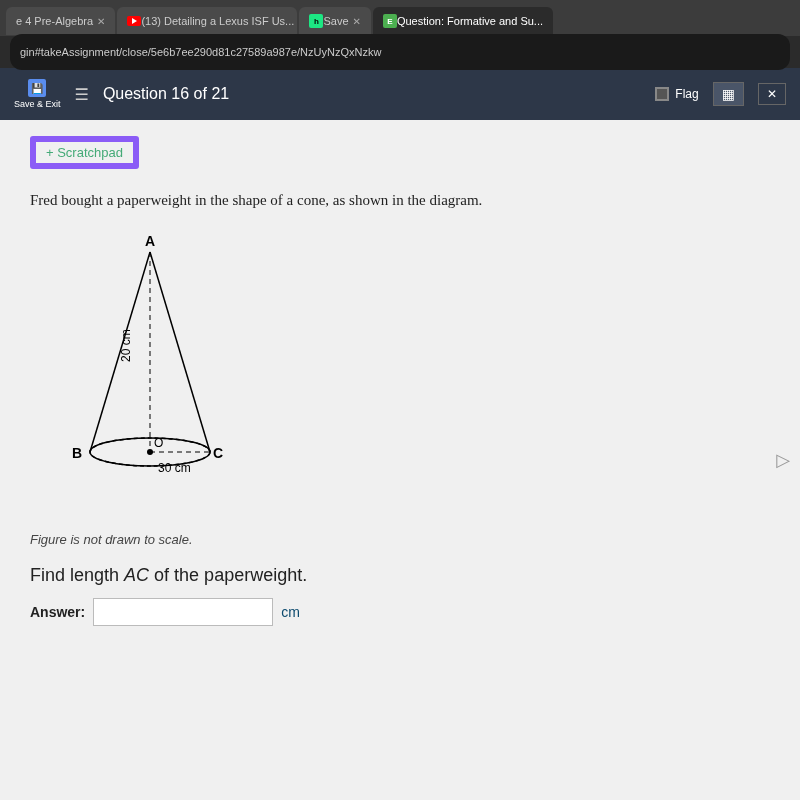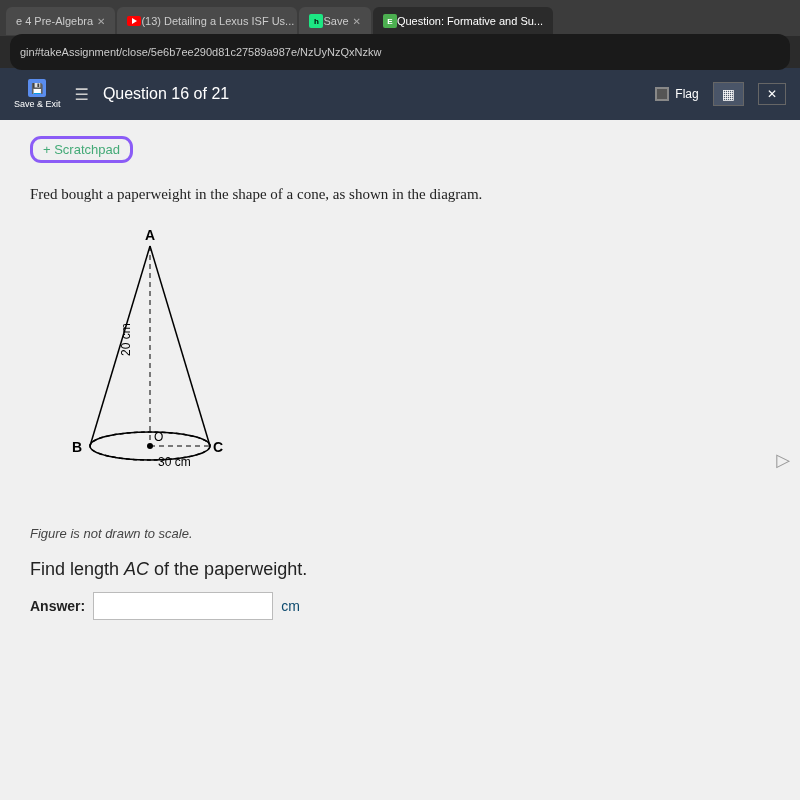--- a/index.html
+++ b/index.html
@@ -210,23 +210,23 @@
       overflow-y: auto;
       position: relative;
     }
 
     .scratchpad-btn {
       display: inline-flex;
       align-items: center;
       gap: 4px;
       color: #4a7;
       font-size: 13px;
-      border: 3px solid #8b5cf6;
+      border: 6px solid #8b5cf6;
       padding: 3px 10px;
-      border-radius: 11px;
+      border-radius: 3px;
       cursor: pointer;
       margin-bottom: 20px;
       background: transparent;
     }
 
     .question-text {
       font-size: 15px;
       color: #222;
       margin-bottom: 20px;
       line-height: 1.5;

